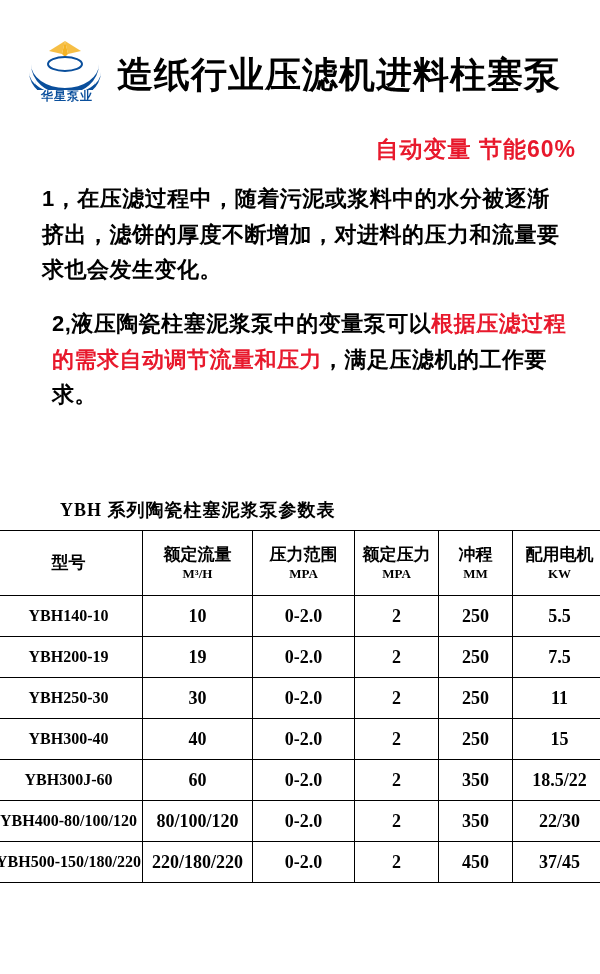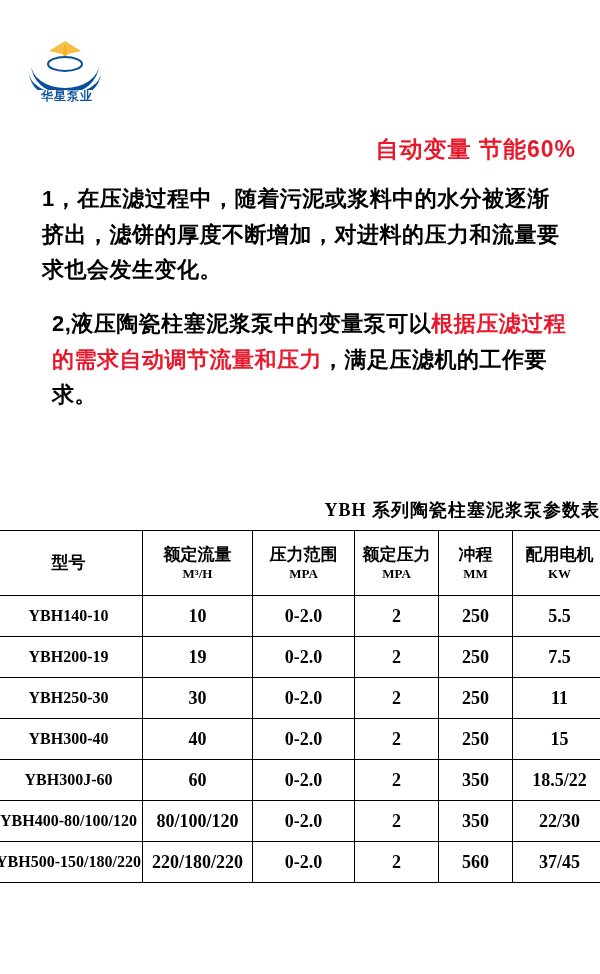--- a/index.html
+++ b/index.html
@@ -80,21 +80,21 @@
   }
 
   
   .table-wrap {
     position: absolute;
     left: 0;
     top: 492px;
     width: 600px;
   }
   .table-caption {
-    text-align: right;
+    text-align: left;
     font-family: "Liberation Serif", serif;
     font-size: 18px;
     font-weight: bold;
     padding: 6px 0 8px 60px;
     letter-spacing: 1px;
   }
   table.spec {
     border-collapse: collapse;
     width: 612px;
     margin-left: -6px;
@@ -144,20 +144,21 @@
         <path d="M42 3 L39 16 L26 13 Z" fill="#f5b323" opacity="0.85"></path>
         <path d="M42 3 L45 16 L58 13 Z" fill="#f5b323" opacity="0.85"></path>
         <ellipse cx="42" cy="26" rx="17" ry="7" fill="#ffffff" stroke="#0a4f9c" stroke-width="2"></ellipse>
         <path d="M8 26 A34 24 0 0 0 76 26 A34 30 0 0 1 8 26 Z" fill="#0a4f9c"></path>
         <path d="M6 34 A36 22 0 0 0 78 34 A36 28 0 0 1 6 34 Z" fill="#0a4f9c"></path>
         <path d="M12 43 A30 16 0 0 0 72 43 A30 22 0 0 1 12 43 Z" fill="#0a4f9c"></path>
       </svg>
     </div>
     <div class="logo-text">华星泵业</div>
   </div>
+  <div class="main-title">造纸行业压滤机进料柱塞泵</div>
 </div>
 
 <div class="subtitle">自动变量 节能60%</div>
 
 <div class="para-block">
   <div class="para">1，在压滤过程中，随着污泥或浆料中的水分被逐渐挤出，滤饼的厚度不断增加，对进料的压力和流量要求也会发生变化。</div>
   <div class="para second">
     <span>2,液压陶瓷柱塞泥浆泵中的变量泵可以</span><span class="red">根据压滤过程的需求自动调节流量和压力</span><span>，满足压滤机的工作要求。</span>
   </div>
 </div>
@@ -248,18 +249,18 @@
         <td>0-2.0</td>
         <td>2</td>
         <td>350</td>
         <td>22/30</td>
       </tr>
       <tr>
         <td>YBH500-150/180/220</td>
         <td>220/180/220</td>
         <td>0-2.0</td>
         <td>2</td>
-        <td>560</td>
+        <td>450</td>
         <td>37/45</td>
       </tr>
     </tbody>
   </table>
 </div>
 
 </body></html>

